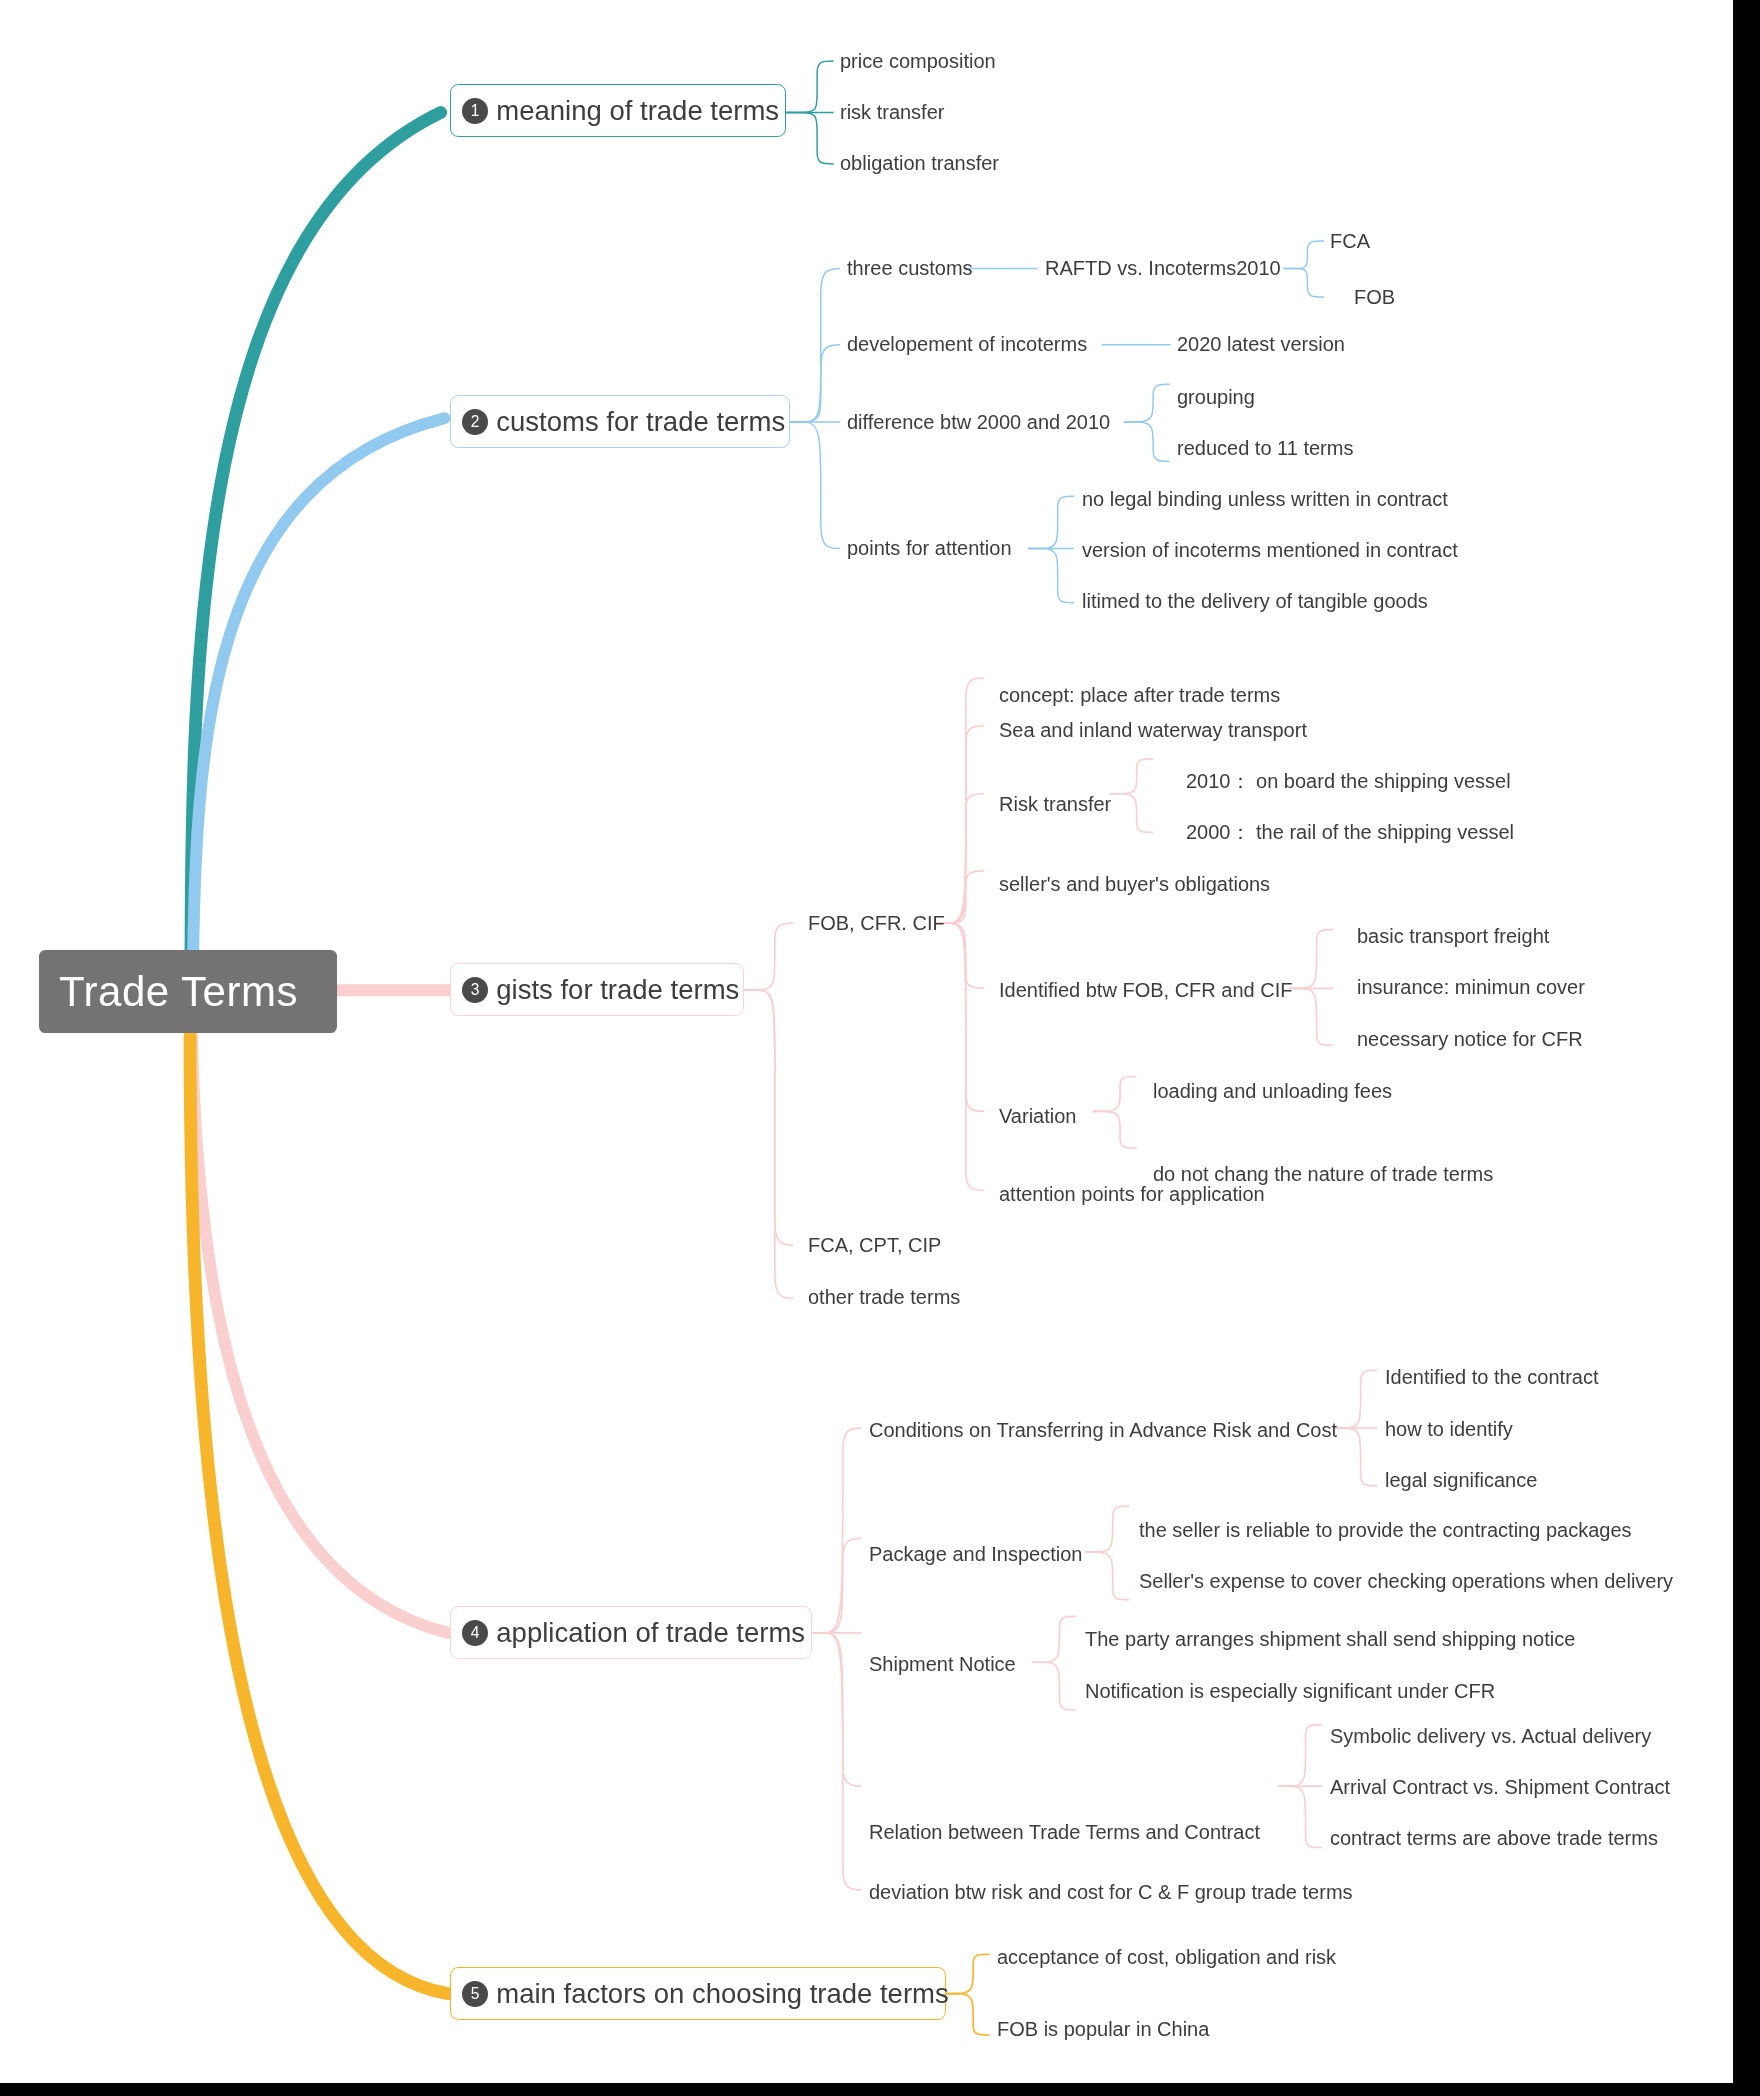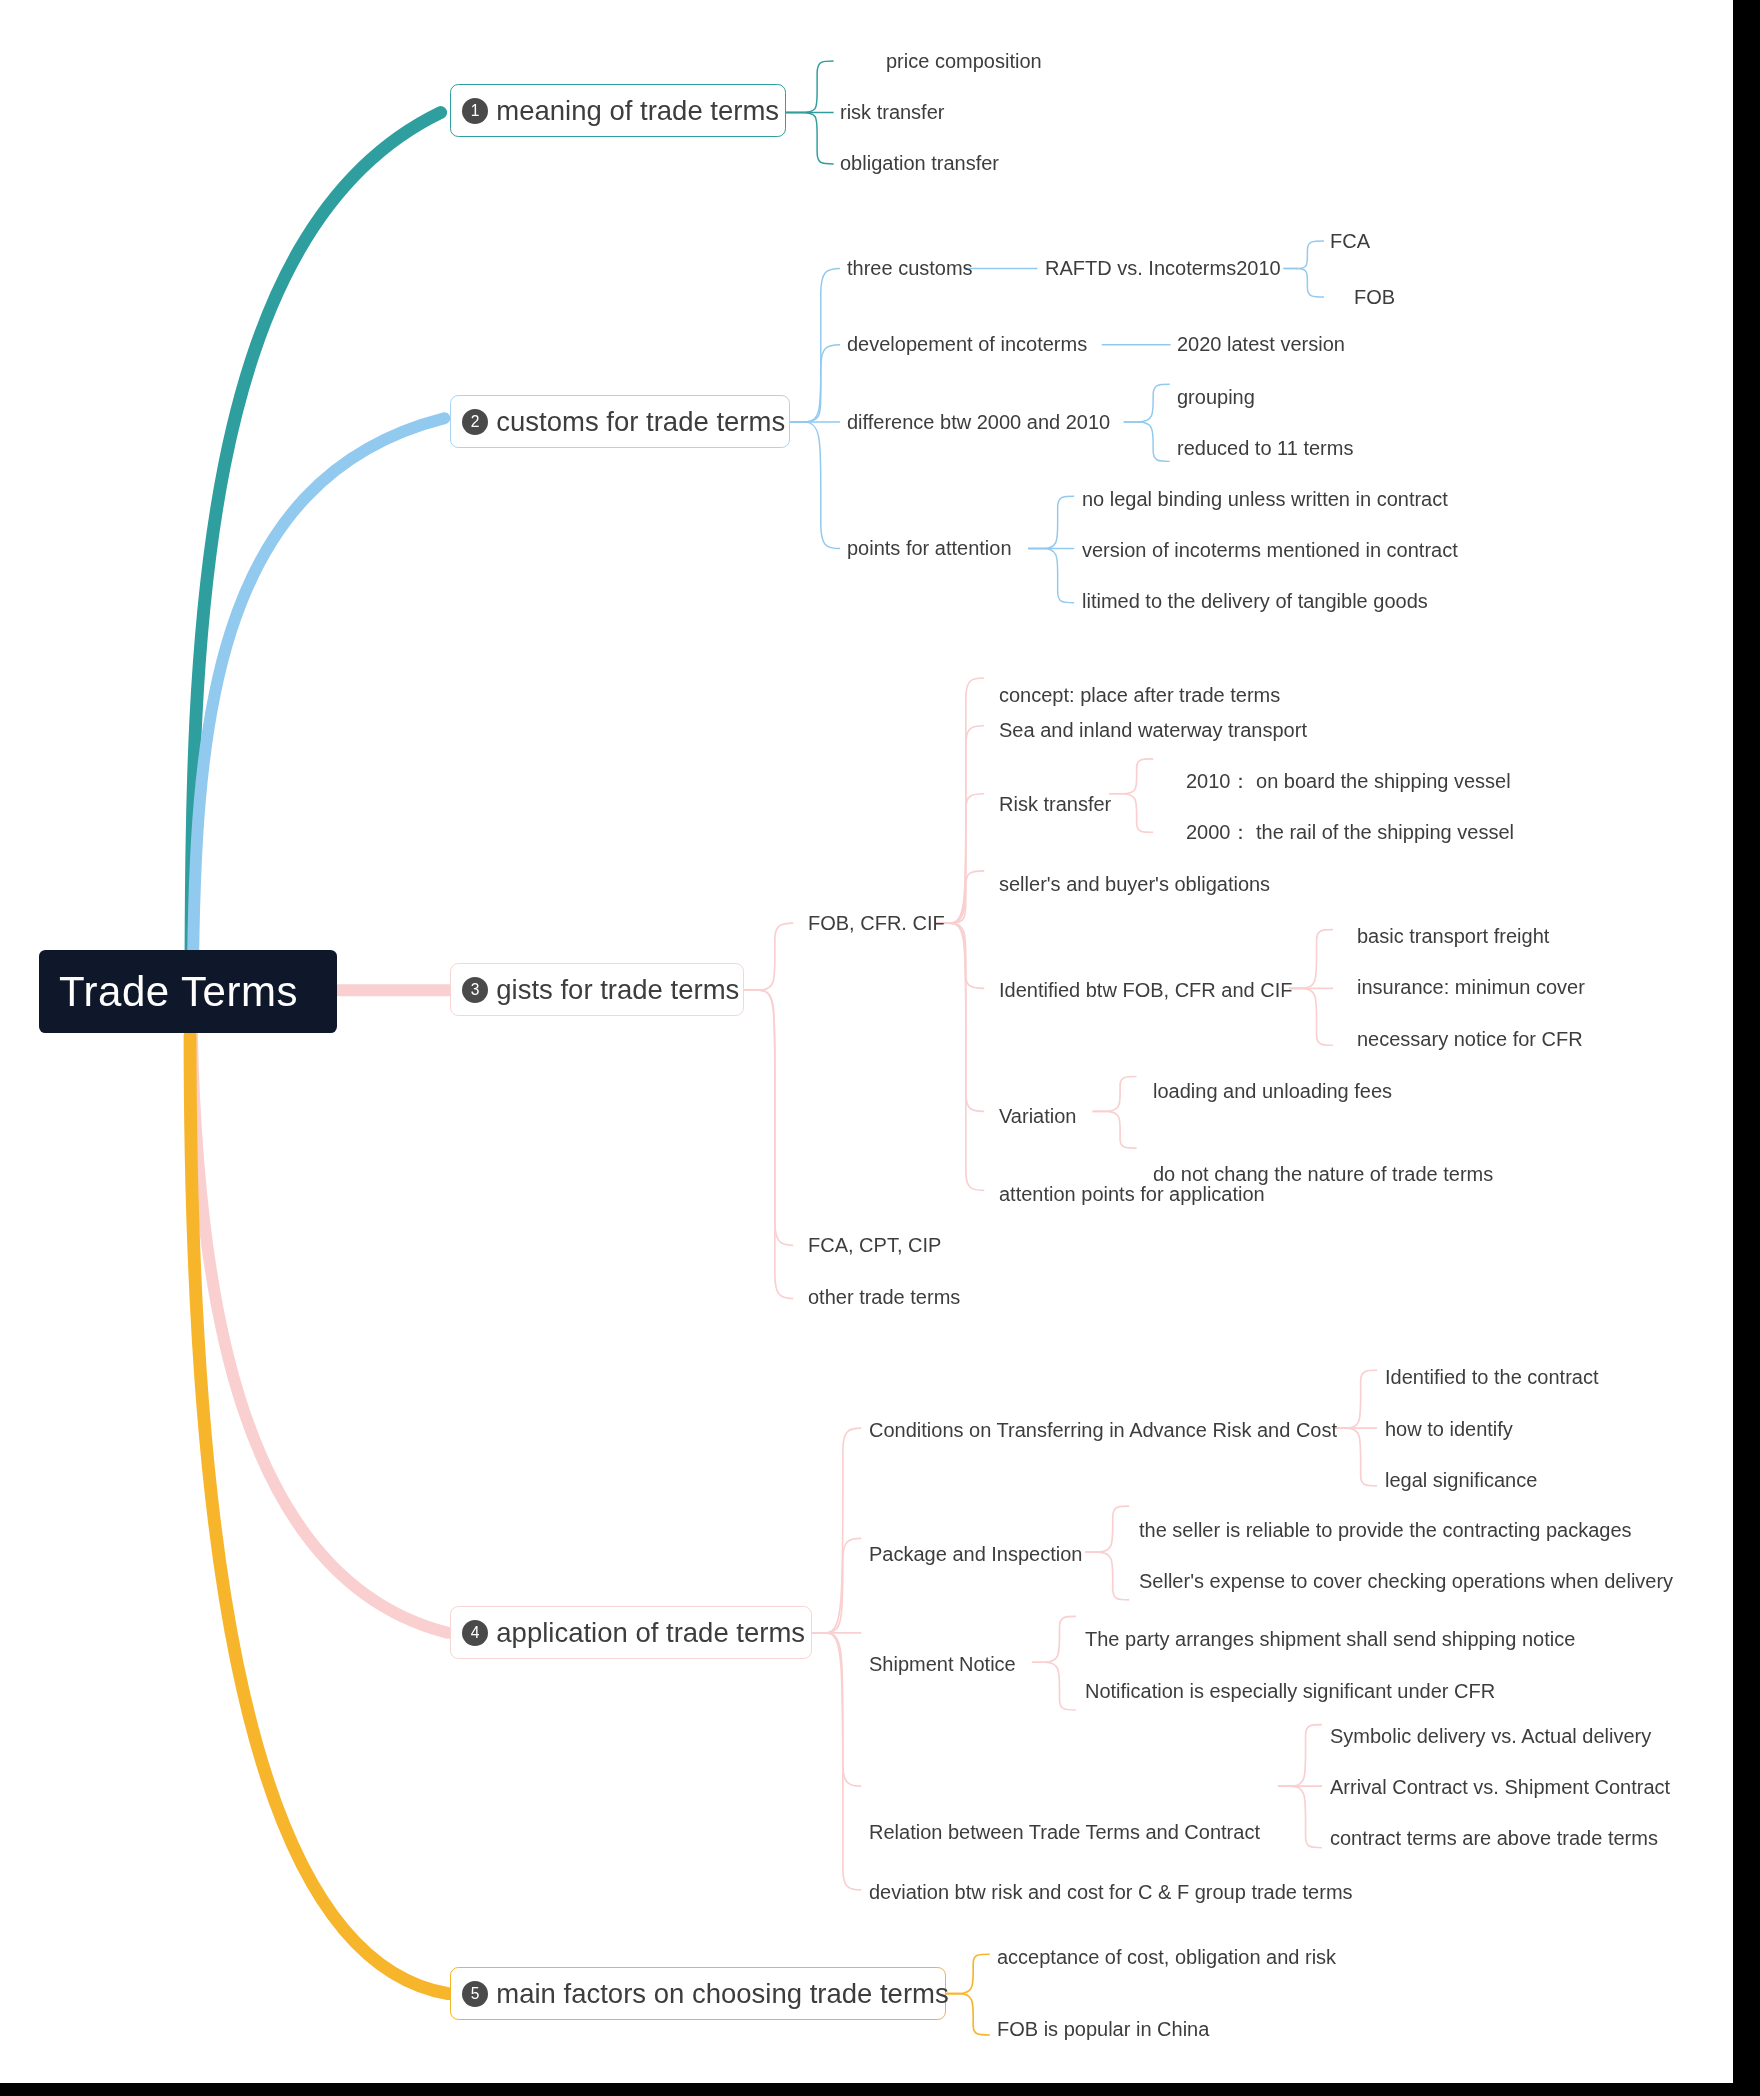--- a/index.html
+++ b/index.html
@@ -25,21 +25,21 @@
     width: 1760px;
     height: 2097px;
     pointer-events: none;
   }
   
   .root-node {
     position: absolute;
     display: flex;
     align-items: center;
     justify-content: flex-start;
-    background: #0f172a;
+    background: #737373;
     border-radius: 6.4px;
     color: #ffffff;
     font-size: 42px;
     letter-spacing: 0.5px;
     padding: 0 20px;
     white-space: nowrap;
   }
   
   .l1-node {
     position: absolute;
@@ -182,21 +182,21 @@
   </svg>
 
   <div class="root-node" style="left:39px; top:950px; width:298px; height:83px;">
     <span>Trade Terms</span>
   </div>
 
   <div class="l1-node teal" style="left:450px; top:84px; width:336px;">
     <span class="badge">1</span>
     <span class="l1-label">meaning of trade terms</span>
   </div>
-  <div class="tnode" style="left:840px; top:61px;margin-left:46px;"><span>price composition</span></div>
+  <div class="tnode" style="left:840px; top:61px;"><span>price composition</span></div>
   <div class="tnode" style="left:840px; top:112px;"><span>risk transfer</span></div>
   <div class="tnode" style="left:840px; top:163px;"><span>obligation transfer</span></div>
 
   <div class="l1-node blue" style="left:450px; top:395px; width:340px;">
     <span class="badge">2</span>
     <span class="l1-label">customs for trade terms</span>
   </div>
   <div class="tnode" style="left:847px; top:268px;"><span>three customs</span></div>
   <div class="tnode" style="left:1045px; top:268px;"><span>RAFTD vs. Incoterms2010</span></div>
   <div class="tnode" style="left:1330px; top:241px;"><span>FCA</span></div>

